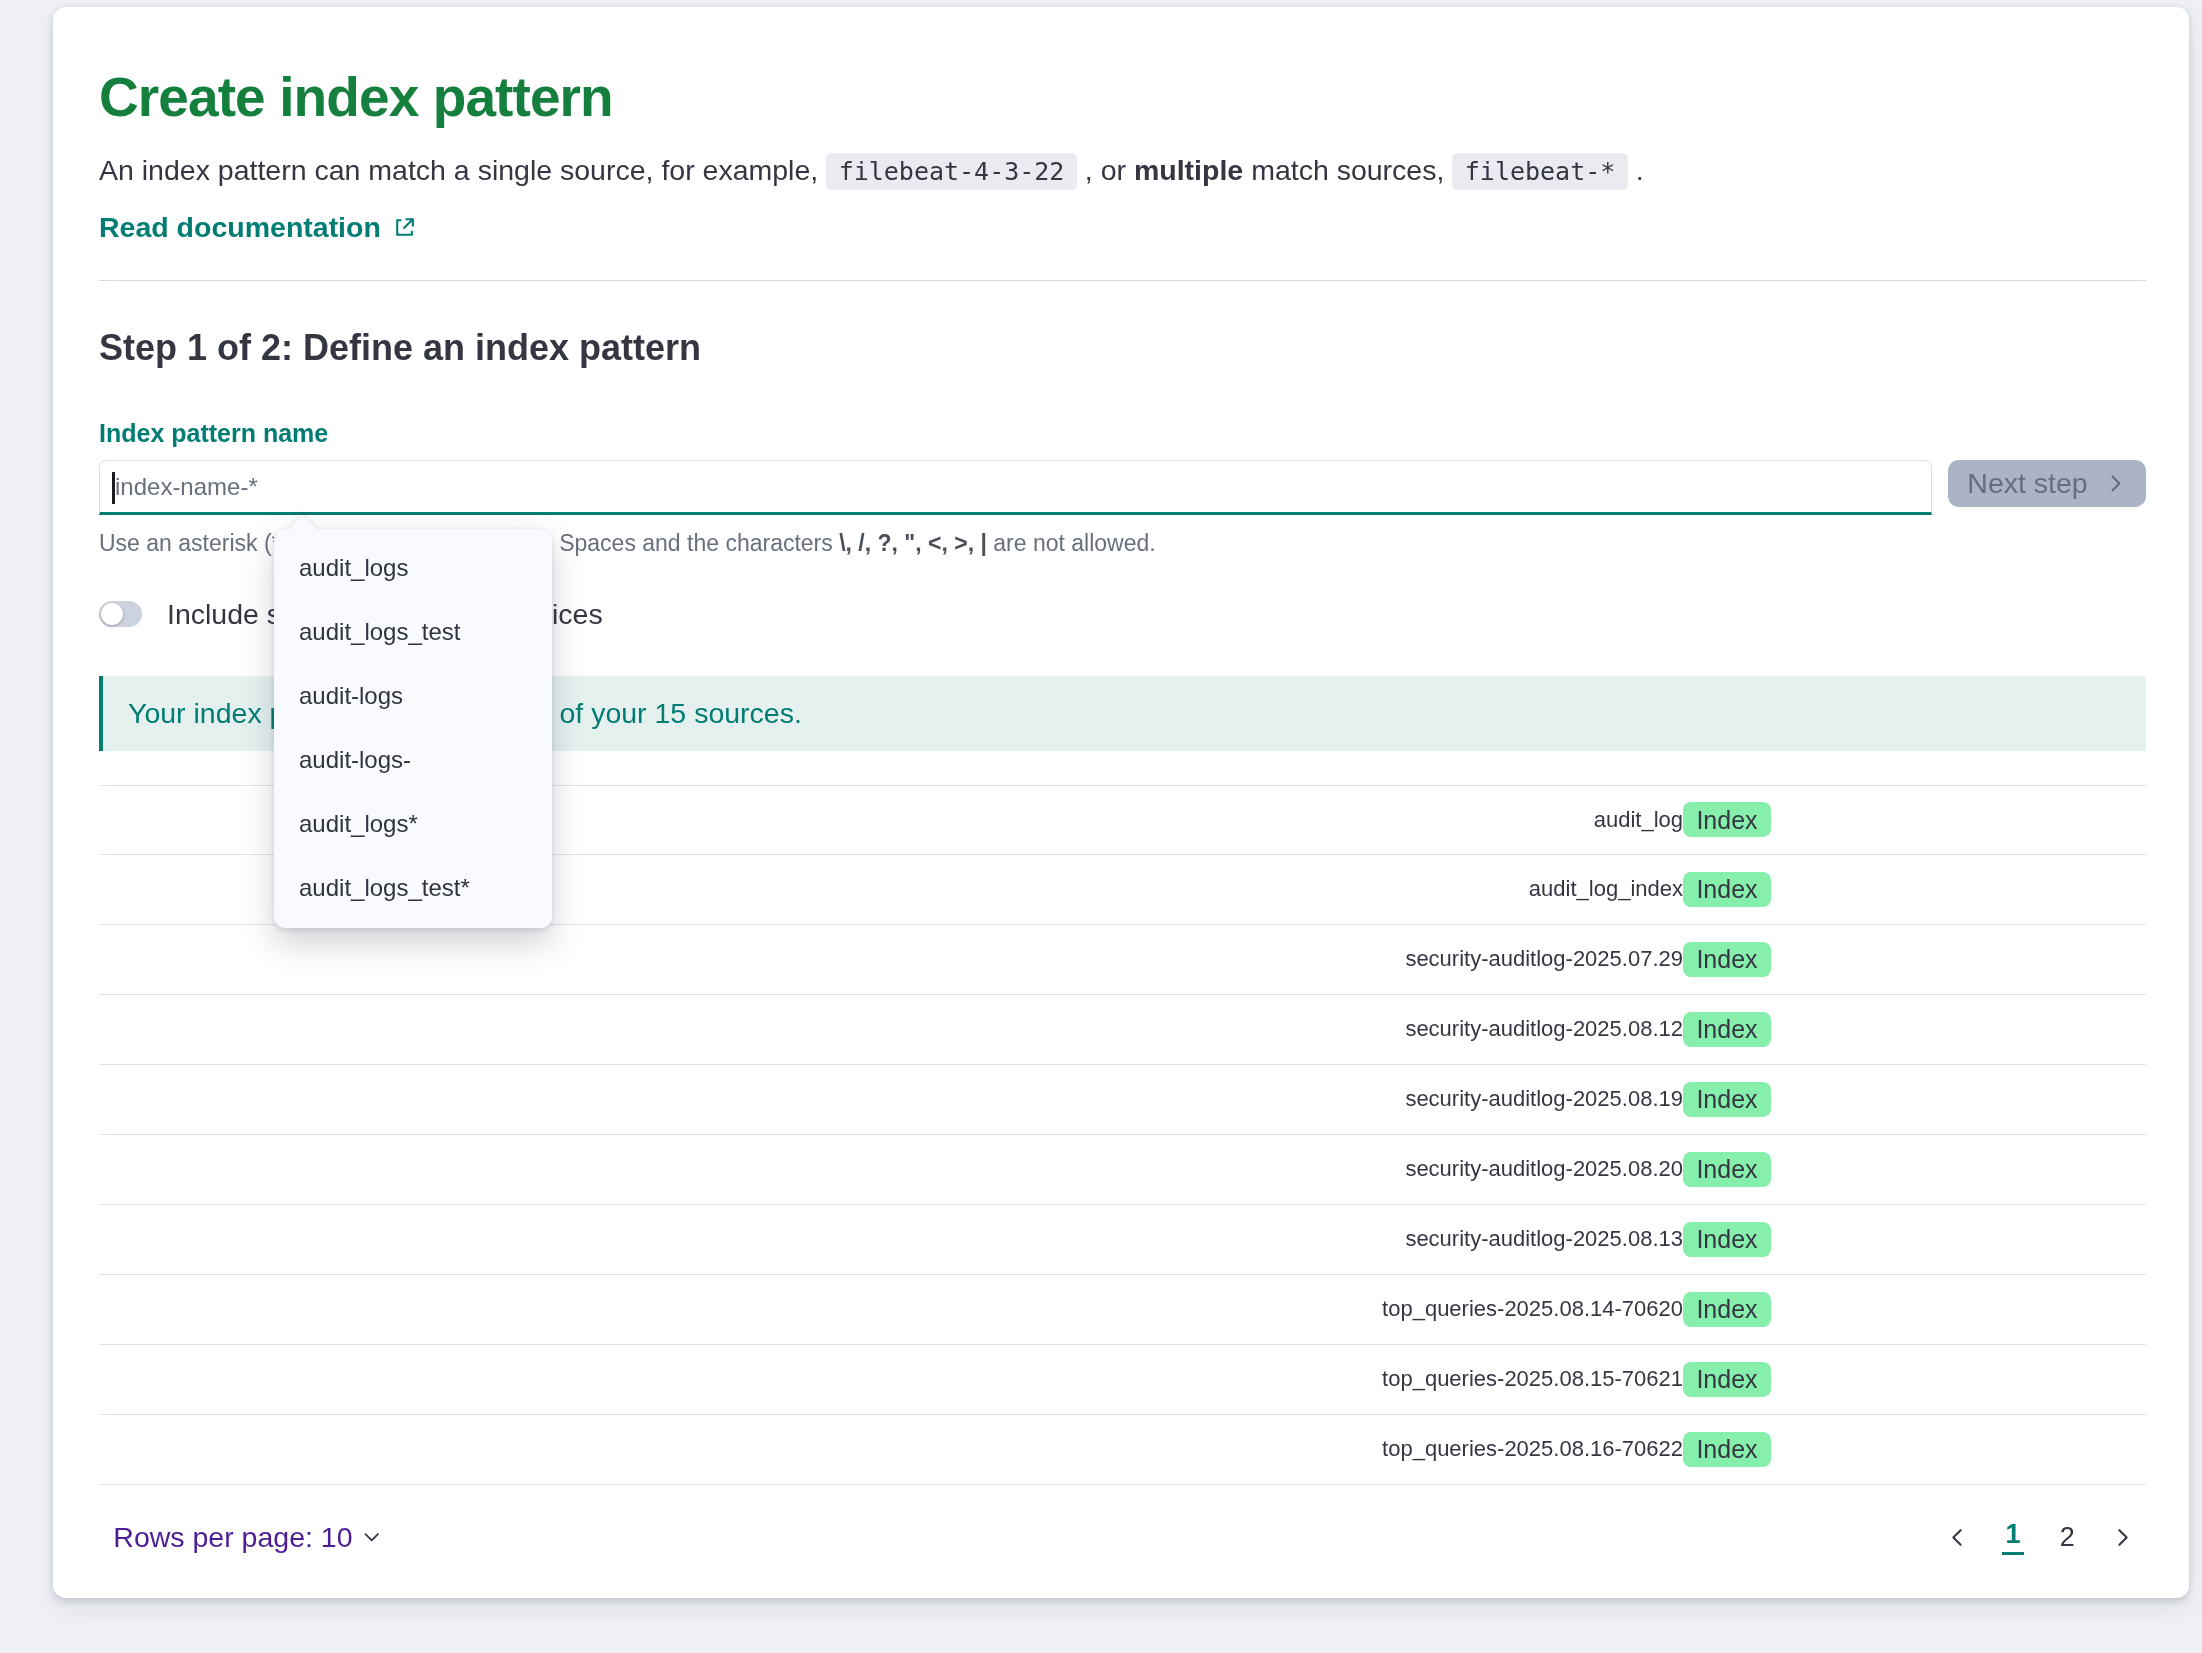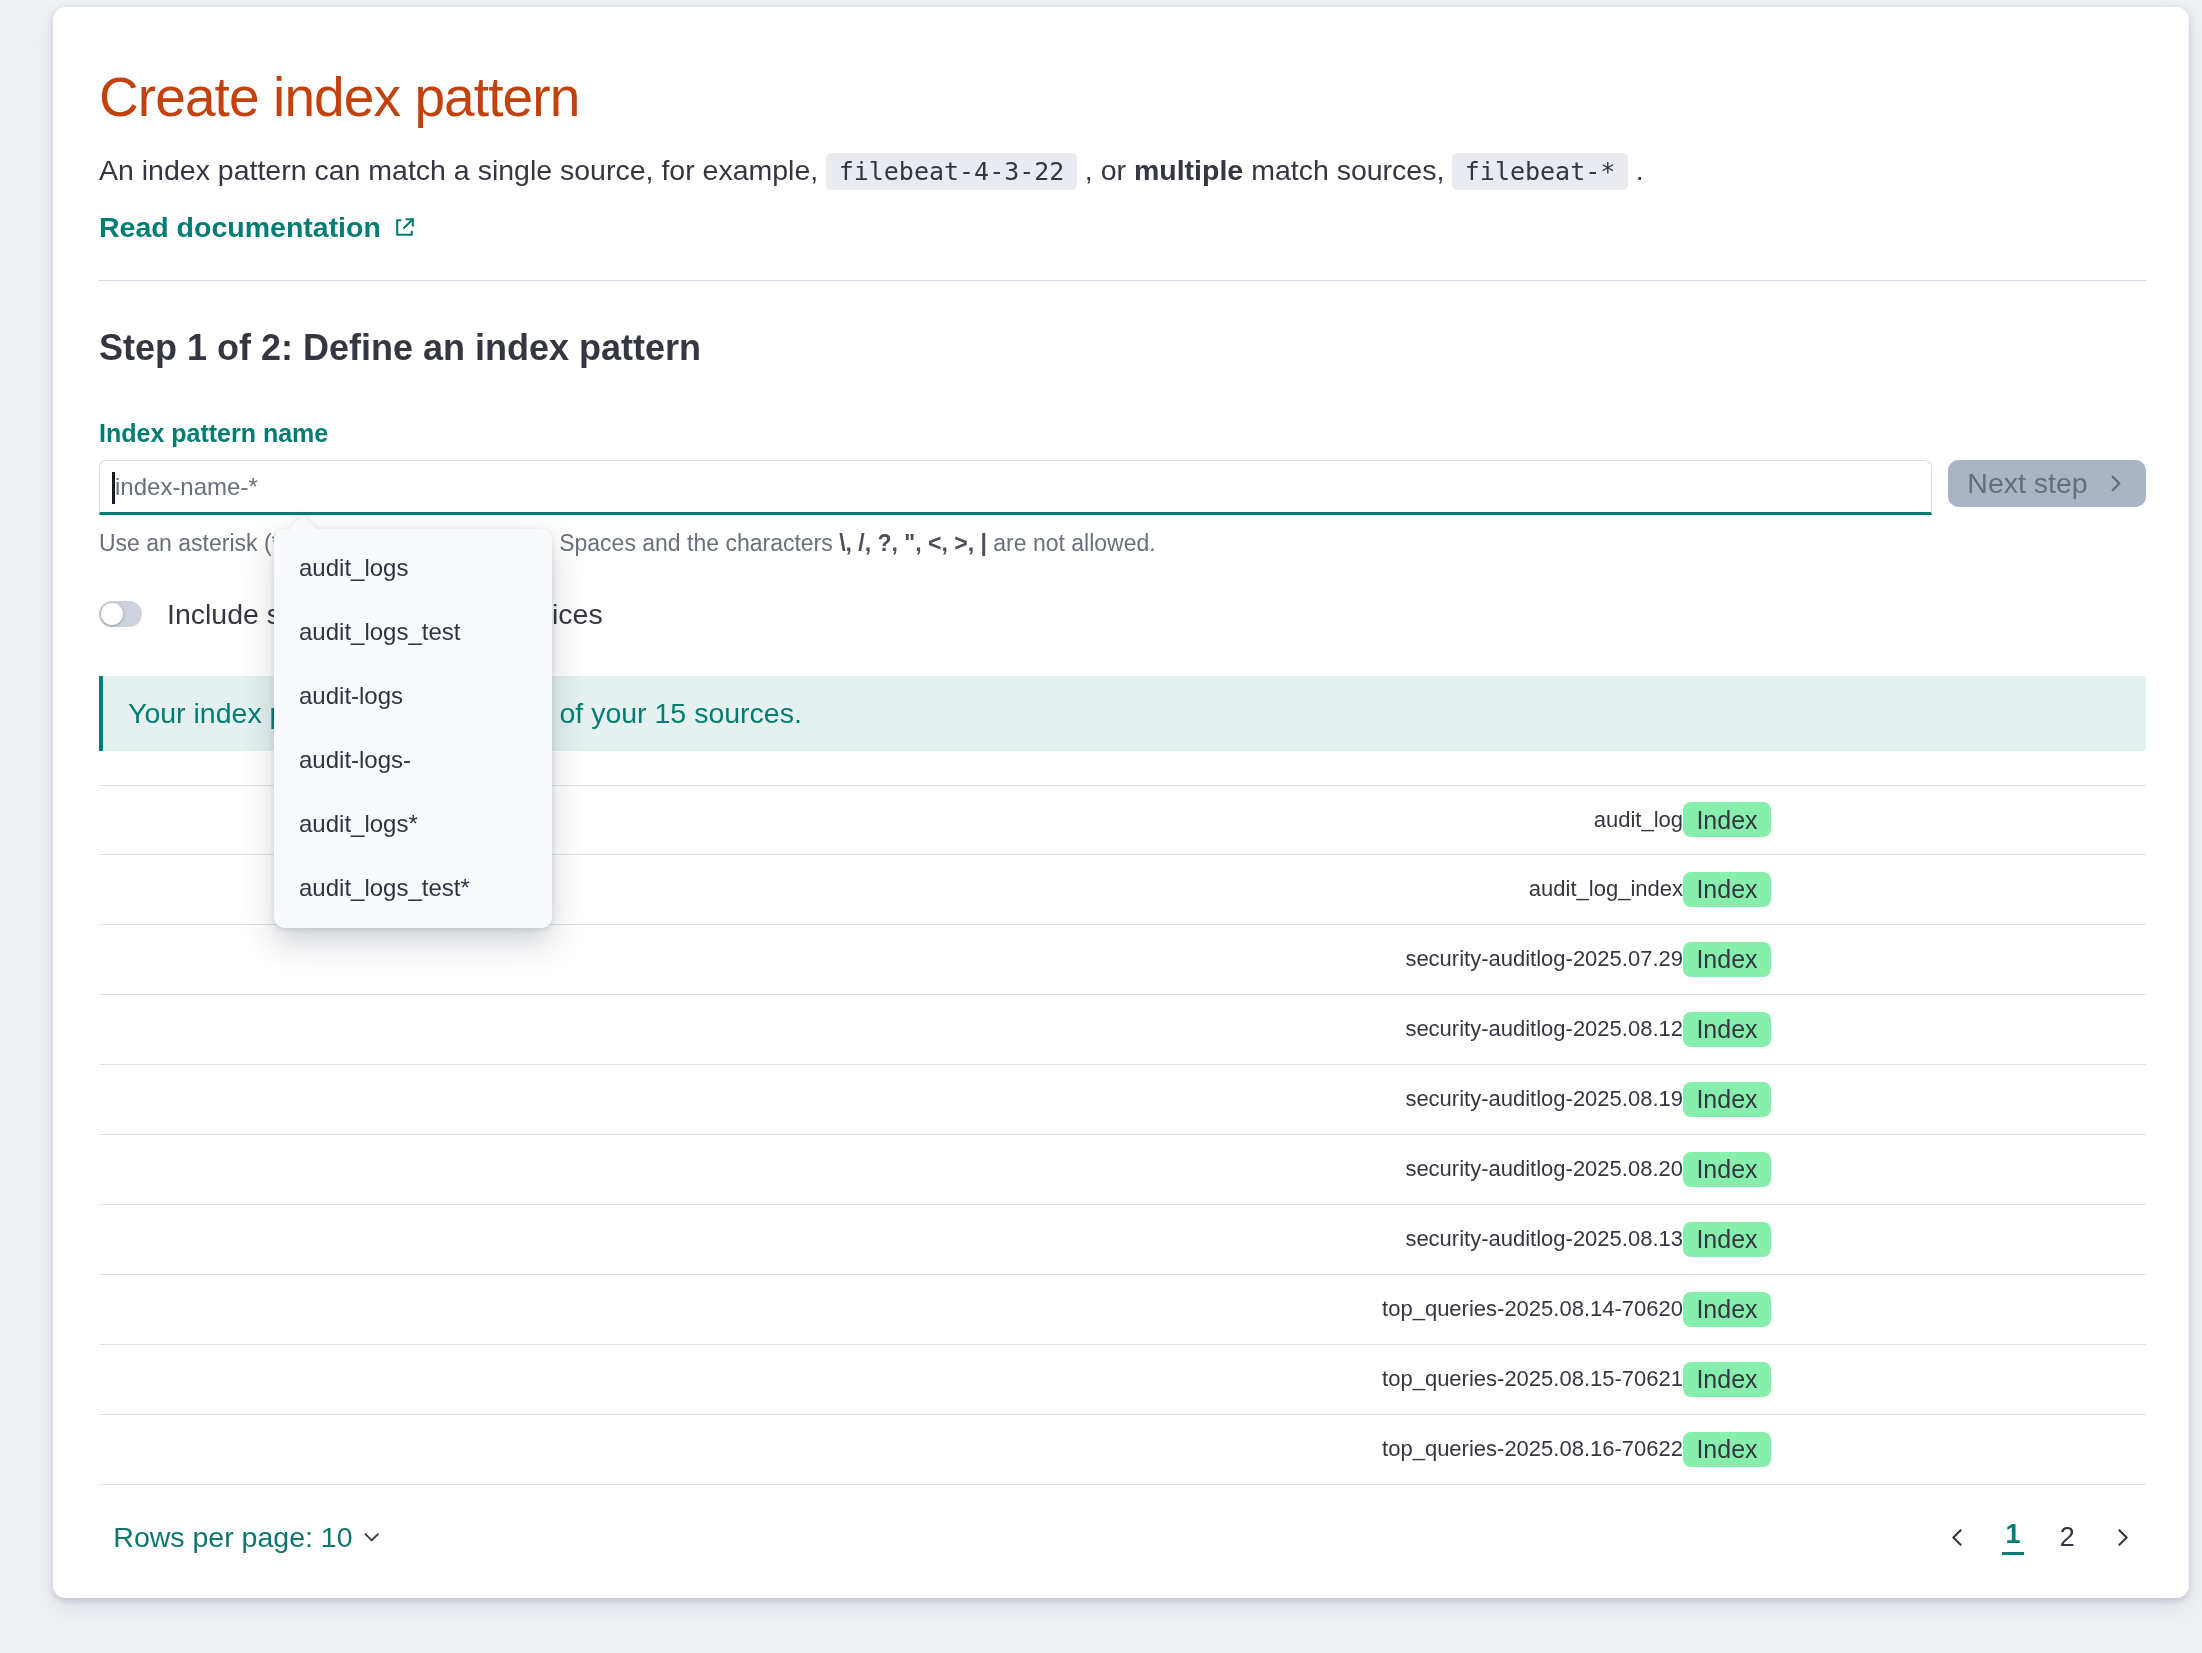--- a/index.html
+++ b/index.html
@@ -10,21 +10,21 @@
     color:#343741;
   }
   .page { position:relative; width:2203px; height:1654px; background:#EFF1F5; overflow:hidden; }
   .card {
     position:absolute; left:53px; top:7.1px; width:2136px; height:1591px;
     background:#FFFFFF; border-radius:12.5px;
     box-shadow:0 2.7px 7.1px rgba(80,90,110,0.22), 0 10.7px 25px rgba(80,90,110,0.10);
   }
   .content { padding:45px 43px 0 46px; }
 
-  .page-title { margin:12.5px 0 0; font-size:55px; font-weight:400; letter-spacing:-0.9px; color:#c2410c; }
+  .page-title { margin:12.5px 0 0; font-size:55px; font-weight:700; letter-spacing:-0.9px; color:#15803d; }
 
   .description { margin-top:21.4px; font-size:28.5px; line-height:1.45; color:#343741; }
   .code-chip {
     font-family:"DejaVu Sans Mono","Liberation Mono",monospace;
     font-size:25px; background:#E9EBF0; border-radius:5.3px; padding:3.6px 12.5px; color:#343741;
   }
   .bold { font-weight:700; }
 
   .doc-link { margin-top:19.6px; display:flex; align-items:center; gap:10.7px;
     color:#017D73; font-weight:700; font-size:28.5px; width:fit-content; cursor:pointer; }
@@ -73,21 +73,21 @@
   .source-row { height:70px; display:flex; align-items:center; border-bottom:1.8px solid #DDE2EB; padding-left:14.3px; }
   .source-row:first-child { border-top:1.8px solid #DDE2EB; }
   .source-name { flex:1; font-size:22px; color:#343741;text-align:right; }
   .badge-cell { width:463px; }
   .index-badge {
     display:inline-block; background:#86efac; color:#343741;
     font-size:25px; line-height:30px; padding:2.7px 13.4px; border-radius:8px;
   }
 
   .table-footer { display:flex; justify-content:space-between; align-items:center; margin-top:34px; padding-left:14.3px; }
-  .rows-per-page { display:flex; align-items:center; gap:8px; font-size:28.5px; color:#0f766e; cursor:pointer;text-align:right; }
+  .rows-per-page { display:flex; align-items:center; gap:8px; font-size:28.5px; color:#4c1d95; cursor:pointer;text-align:right; }
   .pagination { display:flex; align-items:center; gap:32px; margin-right:10.7px; }
   .page-btn { font-size:27px; color:#343741; cursor:pointer; padding:0 3.6px; }
   .page-btn.active { color:#017D73; font-weight:700; border-bottom:3.6px solid #017D73; padding-bottom:2.7px; }
   .pg-chevron { display:flex; align-items:center; cursor:pointer; }
 
   .popover {
     position:absolute; left:274px; top:529px; width:278px; height:399px;
     background:#F8FAFD; border-radius:10.7px; padding:7.1px 0;
     box-shadow:0 14.3px 32px rgba(40,50,70,0.22), 0 1.8px 5.3px rgba(40,50,70,0.12);
     z-index:10;

